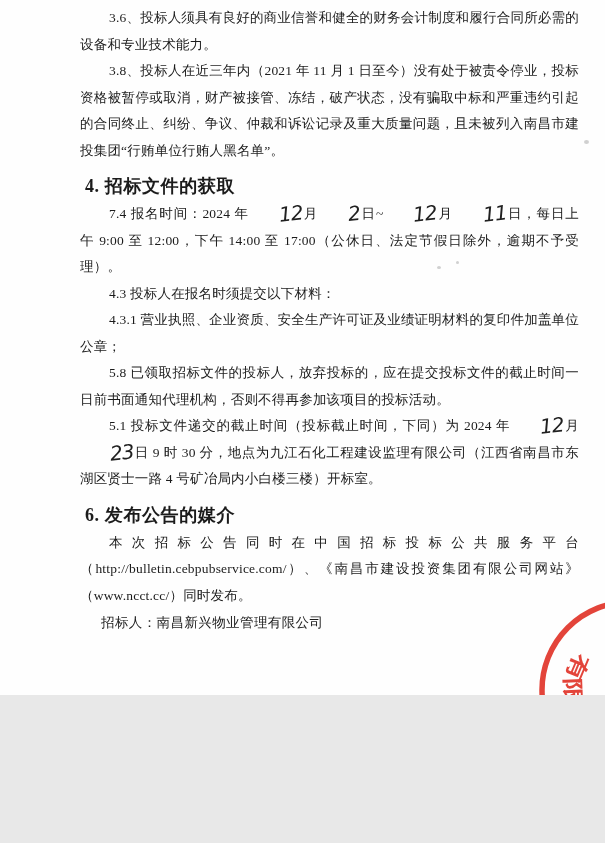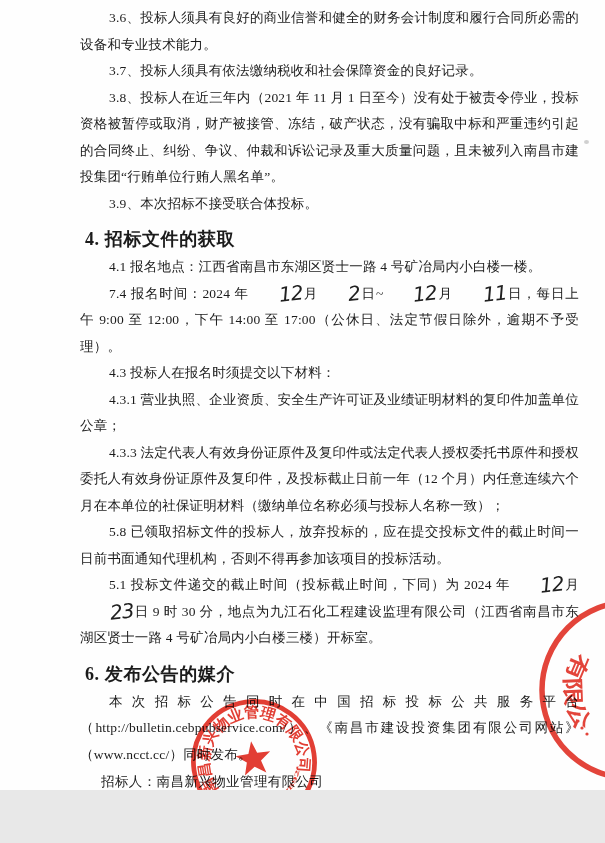--- a/index.html
+++ b/index.html
@@ -1,17 +1,17 @@
 <!DOCTYPE html>
 <html><head>
 <meta charset="utf-8">
 <style>
   html,body{margin:0;padding:0;background:#e8e8e8;}
   .page{
-    position:relative;width:605px;height:790px;margin:0 auto;
+    position:relative;width:605px;height:695px;margin:0 auto;
     background:#fefefe;overflow:hidden;
     font-family:"Liberation Serif","DejaVu Serif",serif;color:#1b1b1b;
   }
   .doc{
     position:absolute;left:80px;right:26px;top:5px;
     font-size:13.5px;line-height:26.5px;text-align:justify;
   }
   .para{text-indent:29px;letter-spacing:.2px;}
   .heading{
     font-size:18px;font-weight:bold;margin-left:5px;
@@ -39,29 +39,25 @@
   .speck.s3{left:456px;top:261px;width:3px;height:3px;}
   .speck.s4{left:203px;top:829px;width:4px;height:4px;}
 </style>
 </head>
 <body>
 
 <div class="page">
 
   <div class="doc">
       <div class="para"><span>3.6、投标人须具有良好的商业信誉和健全的财务会计制度和履行合同所必需的设备和专业技术能力。</span></div>
-      <div class="para"><span>3.7、投标人须具有依法缴纳税收和社会保障资金的良好记录。</span></div>
       <div class="para"><span>3.8、投标人在近三年内（2021 年 11 月 1 日至今）没有处于被责令停业，投标资格被暂停或取消，财产被接管、冻结，破产状态，没有骗取中标和严重违约引起的合同终止、纠纷、争议、仲裁和诉讼记录及重大质量问题，且未被列入南昌市建投集团“行贿单位行贿人黑名单”。</span></div>
-      <div class="para"><span>3.9、本次招标不接受联合体投标。</span></div>
       <div class="heading"><span>4.  招标文件的获取</span></div>
-      <div class="para"><span>4.1 报名地点：江西省南昌市东湖区贤士一路 4 号矿冶局内小白楼一楼。</span></div>
       <div class="para"><span>7.4 报名时间：2024 年</span><span class="hw">12</span><span>月</span><span class="hw">2</span><span>日~</span><span class="hw">12</span><span>月</span><span class="hw">11</span><span>日，每日上午 9:00 至 12:00，下午 14:00 至 17:00（公休日、法定节假日除外，逾期不予受理）。</span></div>
       <div class="para"><span>4.3 投标人在报名时须提交以下材料：</span></div>
       <div class="para"><span>4.3.1 营业执照、企业资质、安全生产许可证及业绩证明材料的复印件加盖单位公章；</span></div>
-      <div class="para"><span>4.3.3 法定代表人有效身份证原件及复印件或法定代表人授权委托书原件和授权委托人有效身份证原件及复印件，及投标截止日前一年（12 个月）内任意连续六个月在本单位的社保证明材料（缴纳单位名称必须与投标人名称一致）；</span></div>
       <div class="para"><span>5.8 已领取招标文件的投标人，放弃投标的，应在提交投标文件的截止时间一日前书面通知代理机构，否则不得再参加该项目的投标活动。</span></div>
       <div class="para"><span>5.1 投标文件递交的截止时间（投标截止时间，下同）为 2024 年</span><span class="hw">12</span><span>月</span><span class="hw">23</span><span>日 9 时 30 分，地点为九江石化工程建设监理有限公司（江西省南昌市东湖区贤士一路 4 号矿冶局内小白楼三楼）开标室。</span></div>
       <div class="heading"><span>6.  发布公告的媒介</span></div>
       <div class="para"><span>本次招标公告同时在中国招标投标公共服务平台（http://bulletin.cebpubservice.com/）、《南昌市建设投资集团有限公司网站》（www.ncct.cc/）同时发布。</span></div>
       <div class="contact"><span>招标人：南昌新兴物业管理有限公司</span></div>
     </div>
 
   <svg class="stamp-a" viewBox="0 0 200 200" aria-hidden="true">
     <defs>
       <path id="arcTop" d="M 42.8 133 A 66 66 0 1 1 157.2 133" fill="none"></path>

